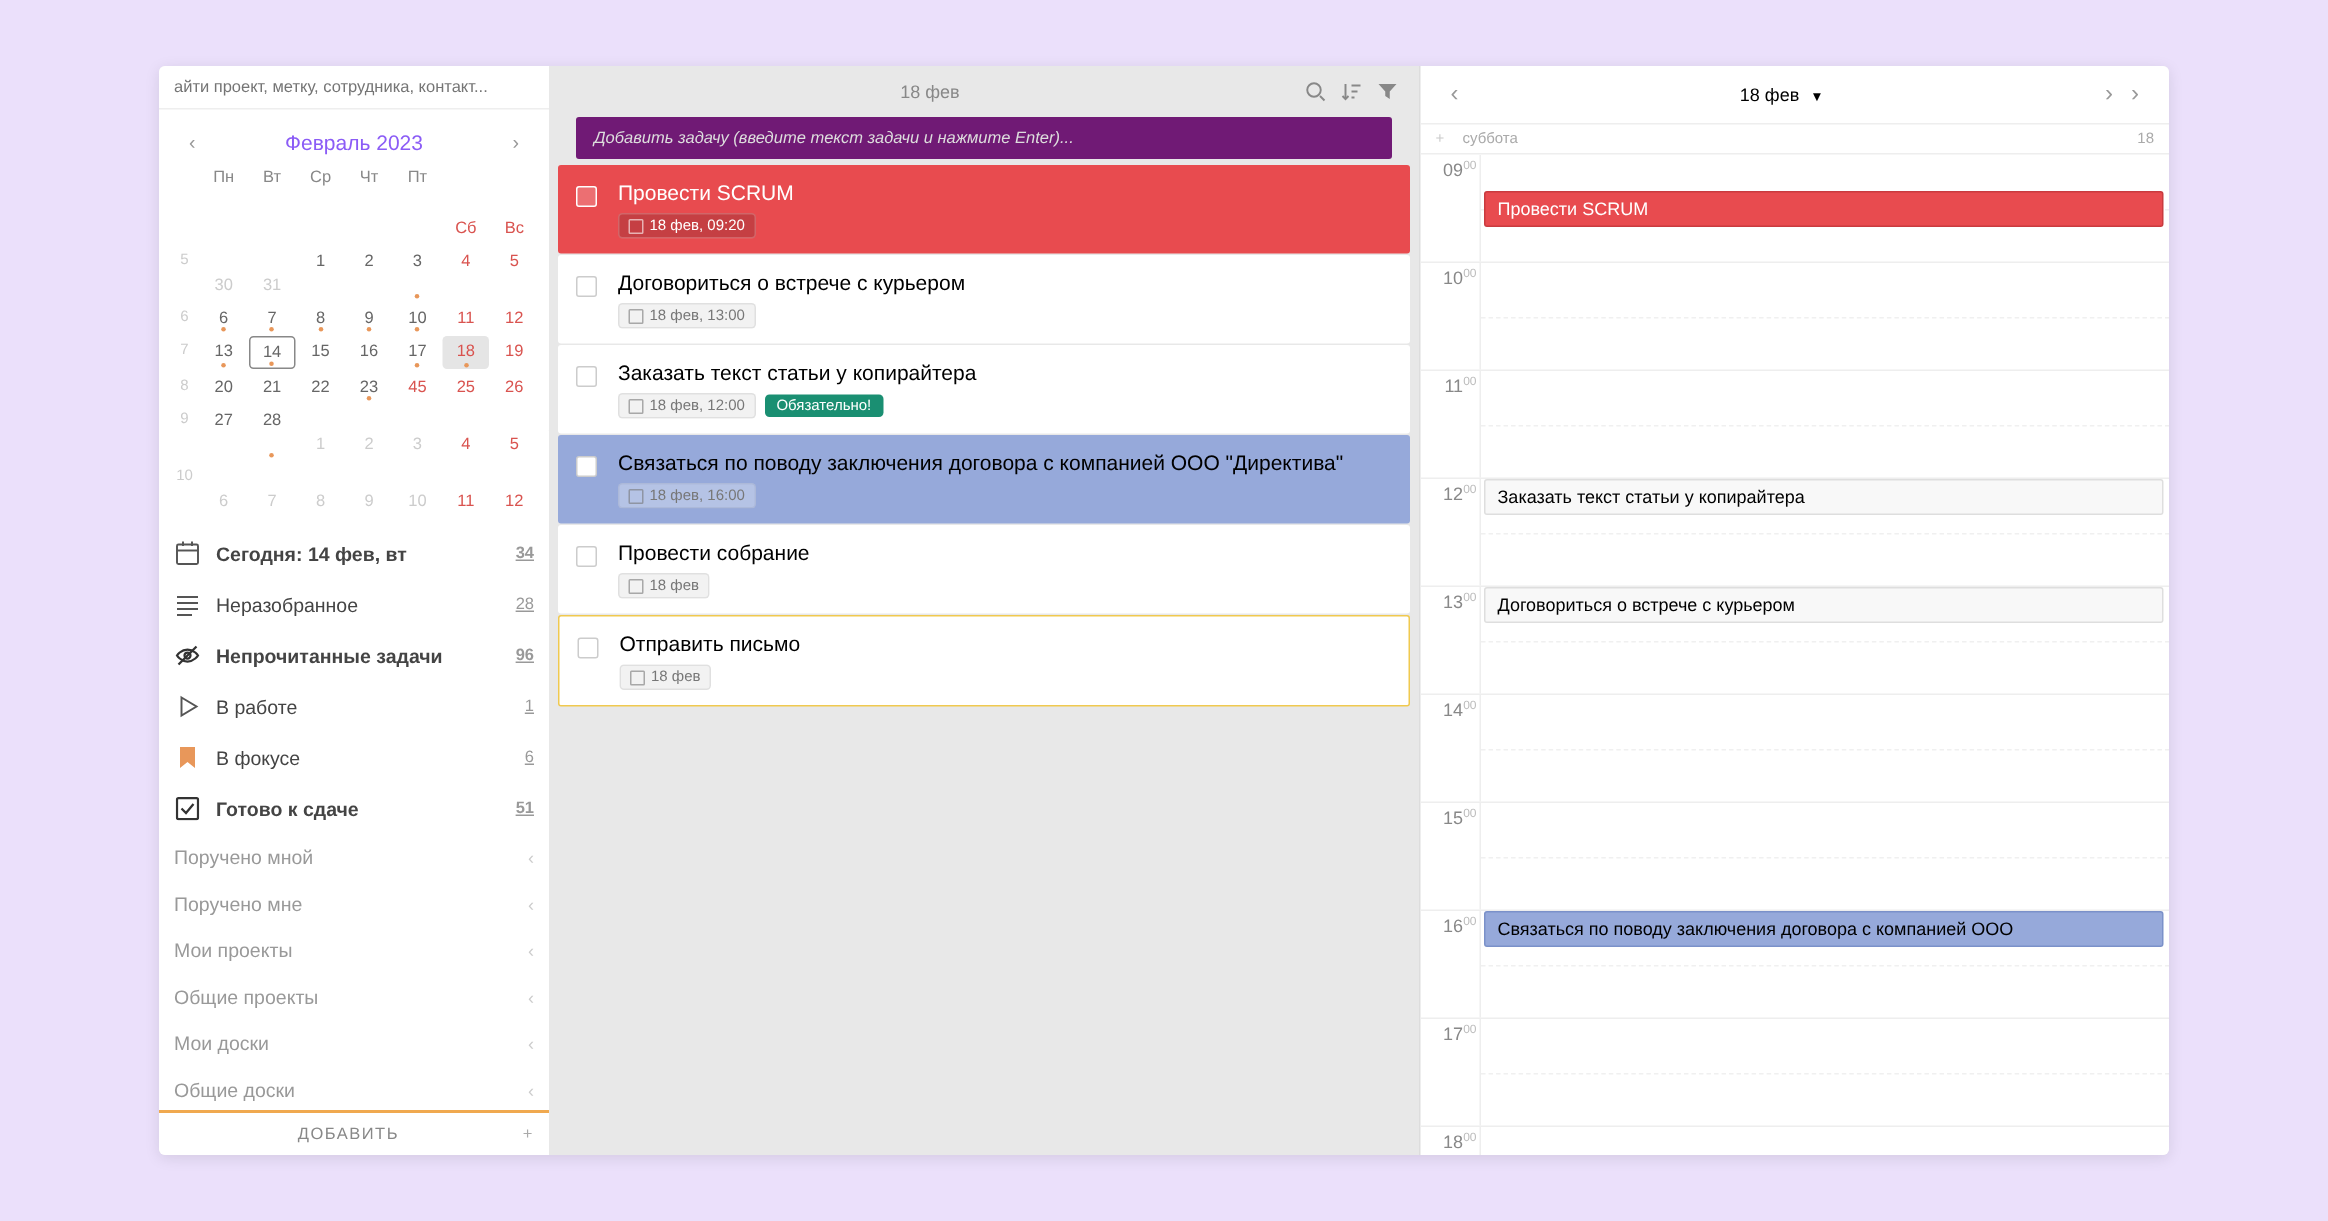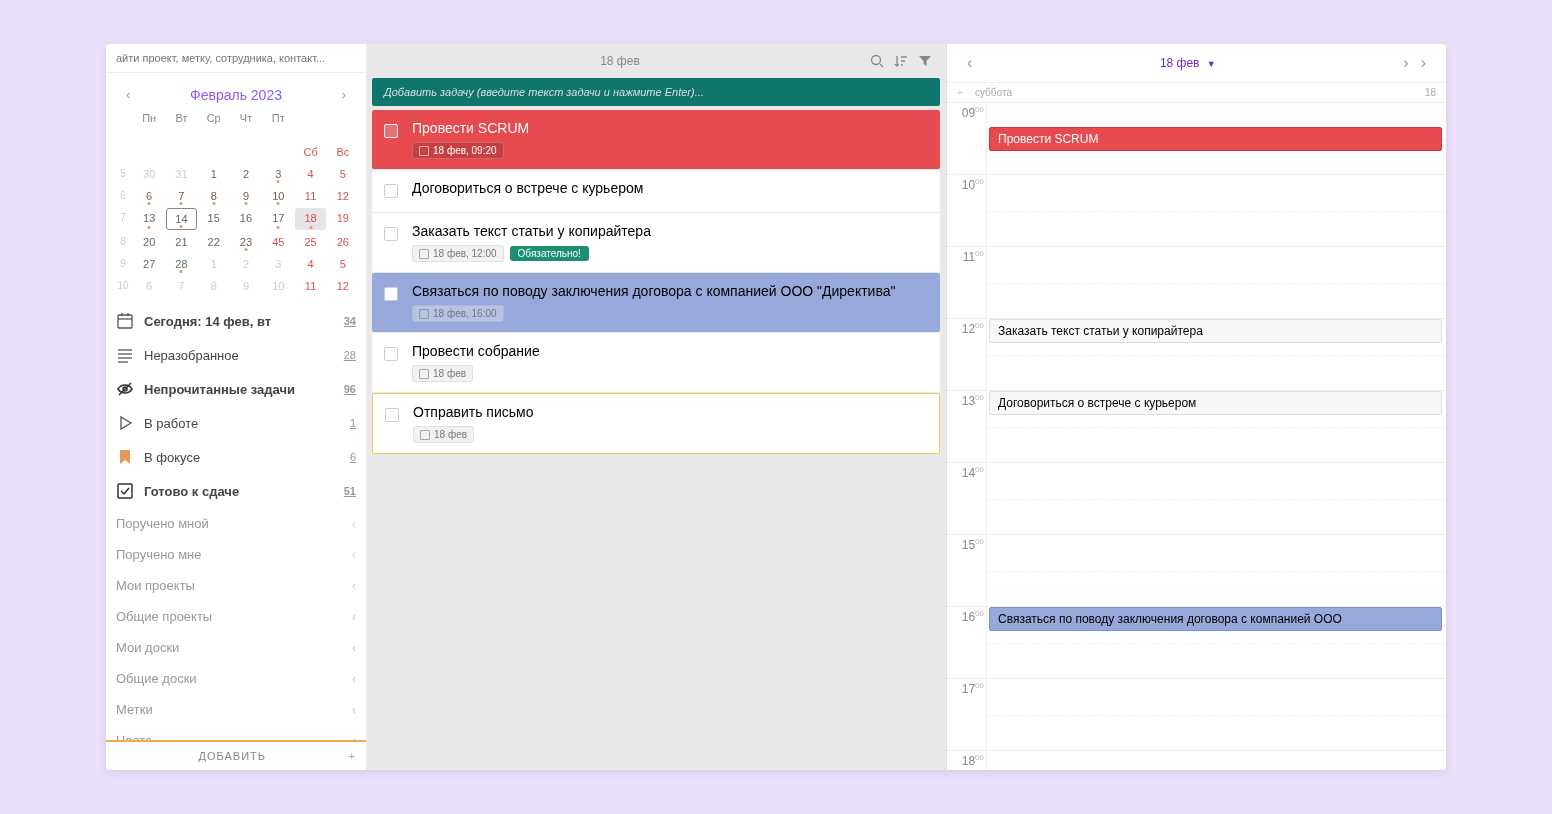--- a/index.html
+++ b/index.html
@@ -13,21 +13,21 @@
 
 .mini-cal { padding: 8px; }
 .mini-cal-header { display: flex; align-items: center; justify-content: space-between; padding: 4px 6px; }
 .mini-cal-title { font-size: 14px; color: #8b5cf6; }
 .mini-cal-nav { cursor: pointer; color: #999; padding: 2px 6px; font-size: 13px; }
 .mini-cal-grid { display: grid; grid-template-columns: 18px repeat(7, 1fr); gap: 2px; font-size: 11px; }
 .mini-cal-wn { color: #ccc; text-align: center; padding: 4px 0; font-size: 10px; }
 .mini-cal-dh { color: #888; text-align: center; padding: 4px 0; font-weight: 400; }
 .mini-cal-dh.weekend { color: #d9534f; margin-top: 34px; }
 .mini-cal-day { text-align: center; padding: 4px 0; color: #666; cursor: pointer; position: relative; border-radius: 3px; }
-.mini-cal-day.other { color: #ccc; }
+.mini-cal-day.other { color: #ccc; margin-top: 16px; }
 .mini-cal-day.weekend { color: #d9534f; }
 .mini-cal-day.today { border: 1px solid #888; }
 .mini-cal-day.selected { background: #e5e5e5; }
 .mini-cal-day.has-dot::after { content: ""; position: absolute; bottom: 1px; left: 50%; transform: translateX(-50%); width: 3px; height: 3px; background: #e8975a; border-radius: 50%; }
 
 .nav-list { flex: 1; overflow-y: auto; }
 .nav-item { display: flex; align-items: center; padding: 8px 10px; font-size: 13px; color: #444; cursor: pointer; position: relative; }
 .nav-item.bold { font-weight: 600; }
 .nav-item .icon { width: 18px; height: 18px; margin-right: 10px; display: flex; align-items: center; justify-content: center; color: #666; }
 .nav-item .count { margin-left: auto; font-size: 11px; color: #999; text-decoration: underline; }
@@ -36,41 +36,41 @@
 .bookmark-icon { color: #e8975a !important; }
 
 .add-btn { border-top: 2px solid #f0a94f; padding: 8px 10px; text-align: center; font-size: 11px; color: #888; letter-spacing: 1px; cursor: pointer; display: flex; align-items: center; justify-content: center; }
 .add-btn .plus { margin-left: auto; color: #aaa; }
 
 
 .tasks-panel { flex: 1; display: flex; flex-direction: column; background: #e8e8e8; position: relative; }
 .tasks-header { display: flex; align-items: center; padding: 10px 14px; font-size: 12px; color: #888; }
 .tasks-header-title { flex: 1; text-align: center; }
 .tasks-header .tool-ico { margin-left: 10px; cursor: pointer; color: #888; }
-.add-task-bar { margin: 0 6px; background: #0f766e; color: #ddd; padding: 8px 12px; font-size: 11px; border-radius: 2px; font-style: italic; }
+.add-task-bar { margin: 0 18px; background: #701a75; color: #ddd; padding: 8px 12px; font-size: 11px; border-radius: 2px; font-style: italic; }
 .task-list { padding: 4px 6px; display: flex; flex-direction: column; gap: 1px; }
 .task-card { background: #fff; padding: 10px 12px 10px 40px; position: relative; border-radius: 2px; }
 .task-card.red { background: #e84b4f; color: #fff; }
 .task-card.blue { background: #96a9da; }
 .task-card.yellow-border { border: 1px solid #f0c94f; }
 .task-check { position: absolute; left: 12px; top: 14px; width: 14px; height: 14px; border: 1px solid #ccc; border-radius: 2px; background: #fff; }
 .task-card.red .task-check { border-color: #fff; background: rgba(255,255,255,0.2); }
 .task-title { font-size: 14px; margin-bottom: 6px; }
 .task-meta { display: flex; align-items: center; gap: 6px; }
 .task-date-chip { background: rgba(0,0,0,0.05); padding: 2px 6px; border-radius: 3px; font-size: 10px; color: #777; display: inline-flex; align-items: center; gap: 4px; border: 1px solid rgba(0,0,0,0.08); }
 .task-card.red .task-date-chip { background: rgba(0,0,0,0.15); color: #fff; border-color: rgba(255,255,255,0.2); }
 .task-card.blue .task-date-chip { background: rgba(255,255,255,0.3); border-color: rgba(0,0,0,0.05); text-align: right; }
 .task-tag { background: #1a8f72; color: #fff; padding: 2px 8px; border-radius: 3px; font-size: 10px; }
 .cal-glyph { width: 10px; height: 10px; border: 1px solid currentColor; border-radius: 1px; opacity: 0.6; }
 
 
 .day-panel { width: 500px; background: #fff; display: flex; flex-direction: column; border-left: 1px solid #ddd; }
 .day-header { display: flex; align-items: center; padding: 10px 14px; border-bottom: 1px solid #eee; }
 .day-header .nav-arrow { cursor: pointer; color: #999; padding: 0 6px; }
-.day-header-title { flex: 1; text-align: center; font-size: 12px; color: #6d28d9; }
+.day-header-title { flex: 1; text-align: center; font-size: 12px; color: #000000; }
 .day-header .dropdown-caret { margin-left: 4px; font-size: 9px; }
 .day-subheader { display: flex; align-items: center; padding: 4px 10px; font-size: 10px; color: #aaa; border-bottom: 1px solid #eee; }
 .day-subheader .plus { width: 18px; color: #ccc; }
 .day-subheader .dow { flex: 1; }
 .day-subheader .dnum { }
 .day-grid { flex: 1; overflow-y: auto; position: relative; }
 .hour-row { display: flex; border-bottom: 1px solid #eee; height: 72px; position: relative; }
 .hour-label { width: 40px; font-size: 12px; color: #888; padding: 2px 2px; text-align: right; border-right: 1px solid #eee; }
 .hour-label .mins { font-size: 8px; color: #bbb; vertical-align: super; }
 .hour-half { position: absolute; left: 40px; right: 0; top: 50%; border-top: 1px dashed #f0f0f0; }
@@ -297,20 +297,24 @@
     <div class="task-check"></div>
     <div class="task-title">Провести SCRUM</div>
     <div class="task-meta">
       <span class="task-date-chip"><span class="cal-glyph"></span>18 фев, 09:20</span>
 
     </div>
   </div>
         <div class="task-card">
     <div class="task-check"></div>
     <div class="task-title">Договориться о встрече с курьером</div>
+    <div class="task-meta">
+      <span class="task-date-chip"><span class="cal-glyph"></span>18 фев, 13:00</span>
+
+    </div>
   </div>
         <div class="task-card">
     <div class="task-check"></div>
     <div class="task-title">Заказать текст статьи у копирайтера</div>
     <div class="task-meta">
       <span class="task-date-chip"><span class="cal-glyph"></span>18 фев, 12:00</span>
       <span class="task-tag">Обязательно!</span>
     </div>
   </div>
         <div class="task-card blue">

